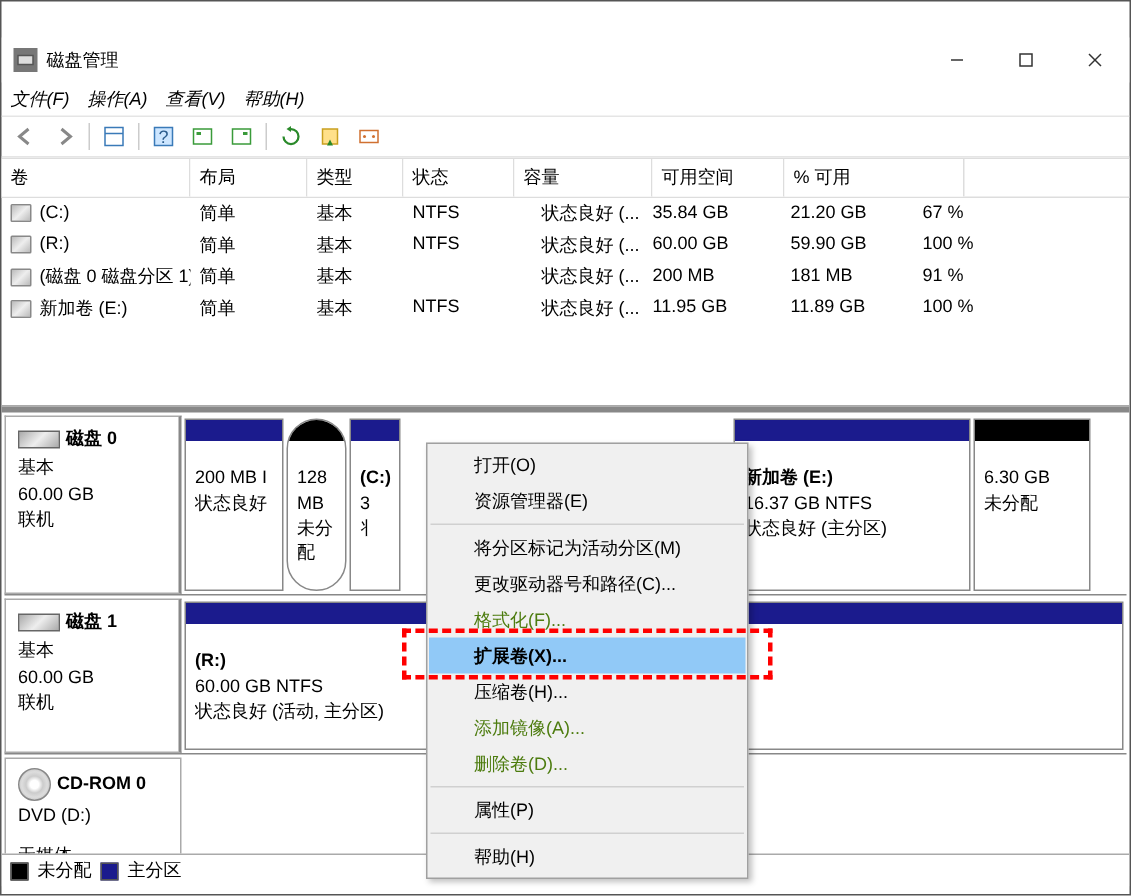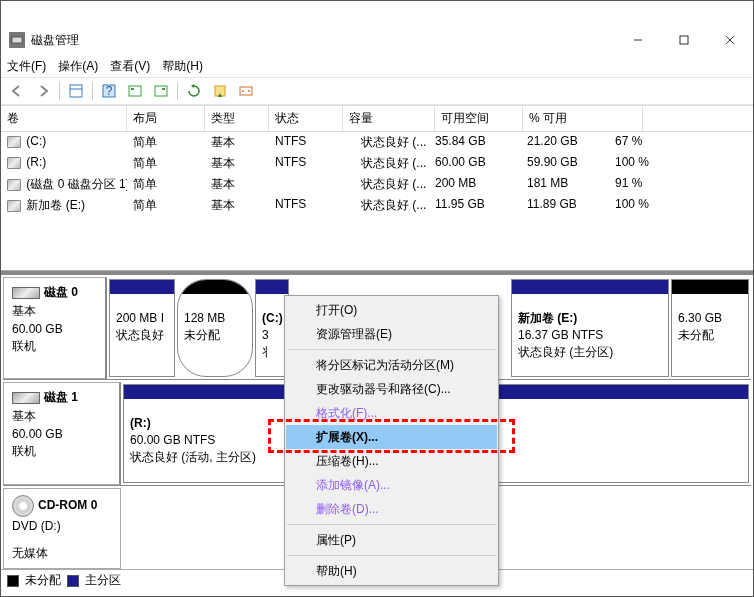--- a/index.html
+++ b/index.html
@@ -6,21 +6,21 @@
 body { background: #fff; width: 754px; height: 597px; border: 1px solid #555; overflow: hidden; position: relative; }
 
 .titlebar { height: 30px; display: flex; align-items: center; padding-left: 8px; background: #fff; margin-top: 24px; }
 .titlebar .tb-icon { width: 16px; height: 16px; background: #777; margin-right: 6px; display: inline-flex; align-items: center; justify-content: center; }
 .titlebar .tb-icon svg { width: 12px; height: 12px; }
 .titlebar .title { flex: 1; }
 .win-btns { display: flex; height: 100%; }
 .win-btn { width: 46px; height: 30px; display: flex; align-items: center; justify-content: center; }
 .win-btn svg { width: 10px; height: 10px; stroke: #333; stroke-width: 1; fill: none; }
 
-.menubar { height: 22px; display: flex; align-items: center; padding: 0 6px; gap: 12px; }
+.menubar { height: 22px; display: flex; align-items: center; padding: 0 6px; gap: 12px; font-style: italic; }
 .menubar span { cursor: default; }
 
 .toolbar { height: 28px; border-top: 1px solid #e5e5e5; border-bottom: 1px solid #e5e5e5; padding: 2px 4px; display: flex; align-items: center; gap: 2px; }
 .toolbar .tbtn { width: 24px; height: 22px; display: flex; align-items: center; justify-content: center; border: 1px solid transparent; }
 .toolbar .sep { width: 1px; height: 18px; background: #ccc; margin: 0 2px; }
 .toolbar svg { width: 16px; height: 16px; }
 
 .volume-table { border-bottom: 1px solid #aaa; }
 .vt-head { display: flex; background: #fff; border-top: 1px solid #ddd; border-bottom: 1px solid #ddd; }
 .vt-head div { padding: 4px 6px; border-right: 1px solid #ddd; background: #fff; font-weight: normal; }
@@ -52,21 +52,21 @@
 .part .body .pname { font-weight: bold; }
 .part .body .pstat { overflow: hidden; }
 
 .legend { position: absolute; bottom: 0; left: 0; right: 0; height: 22px; border-top: 1px solid #aaa; display: flex; align-items: center; gap: 6px; padding: 0 6px; background: #fff; }
 .legend .sw { width: 12px; height: 12px; display: inline-block; border: 1px solid #555; }
 .legend .sw.black { background: #000; }
 .legend .sw.blue { background: #1b1b8d; }
 
 .context-menu { position: absolute; left: 283px; top: 294px; width: 215px; background: #f0f0f0; border: 1px solid #a0a0a0; box-shadow: 2px 2px 4px rgba(0,0,0,0.25); z-index: 100; padding: 2px 1px; }
 .context-menu .mi { height: 24px; display: flex; align-items: center; padding: 0 28px 0 30px; cursor: default; text-align: right; }
-.context-menu .mi.disabled { color: #8b5cf6; }
+.context-menu .mi.disabled { color: #4d7c0f; }
 .context-menu .mi.highlight { background: #91c9f7; position: relative; font-weight: bold; }
 .context-menu .msep { height: 1px; background: #d0d0d0; margin: 3px 1px; }
 .context-menu .redbox { position: absolute; left: -18px; top: -6px; width: 247px; height: 34px; border: 3px dashed #ff0000; pointer-events: none; }
 
 .dvd-icon { width: 22px; height: 22px; border-radius: 50%; background: radial-gradient(circle,#fff 20%,#ccc 40%,#ddd 60%,#aaa 100%); border:1px solid #888; display:inline-block; margin-right:4px; vertical-align:middle; }
 
 </style>
 </head>
 <body>
 
@@ -227,21 +227,21 @@
       <div>联机</div>
     </div>
     <div class="disk-parts" id="disk0-parts">
         <div class="part" style="width: 66px;">
           <div class="stripe primary"></div>
           <div class="body">
             <div>200 MB I</div>
             <div class="pstat">状态良好</div>
           </div>
         </div>
-        <div class="part" style="width: 76px; border-radius: 29px;">
+        <div class="part" style="width: 40px; border-radius: 29px;">
           <div class="stripe unalloc"></div>
           <div class="body">
             <div>128 MB</div>
             <div class="pstat">未分配</div>
           </div>
         </div>
         <div class="part" style="width: 34px;">
           <div class="stripe primary"></div>
           <div class="body">
             <div class="pname">(C:)</div>

